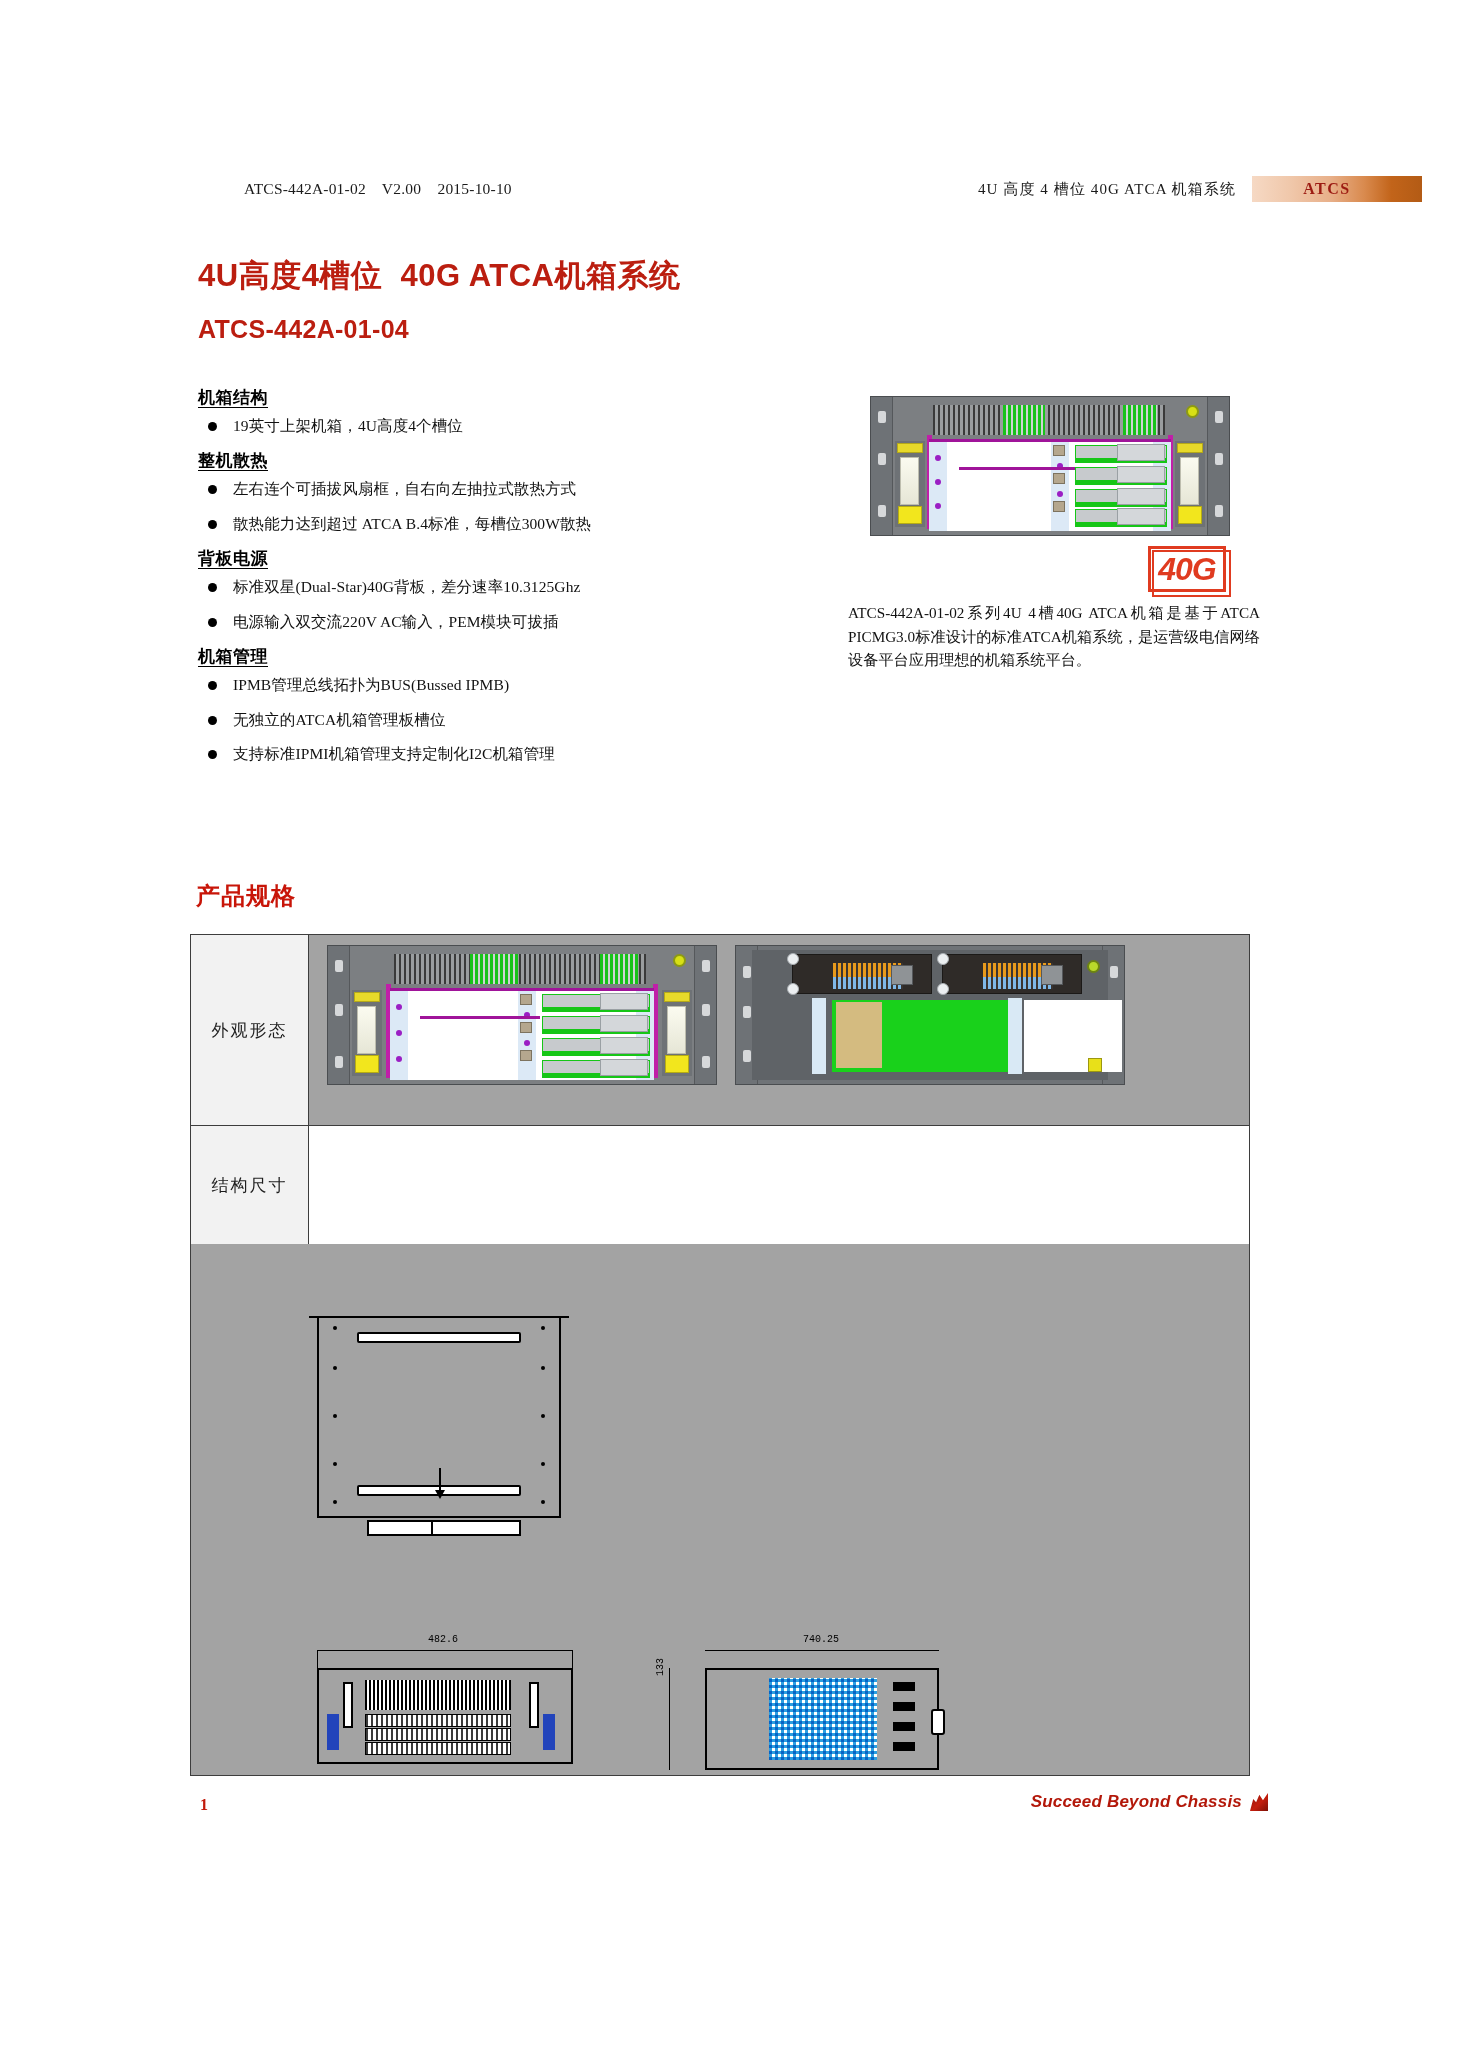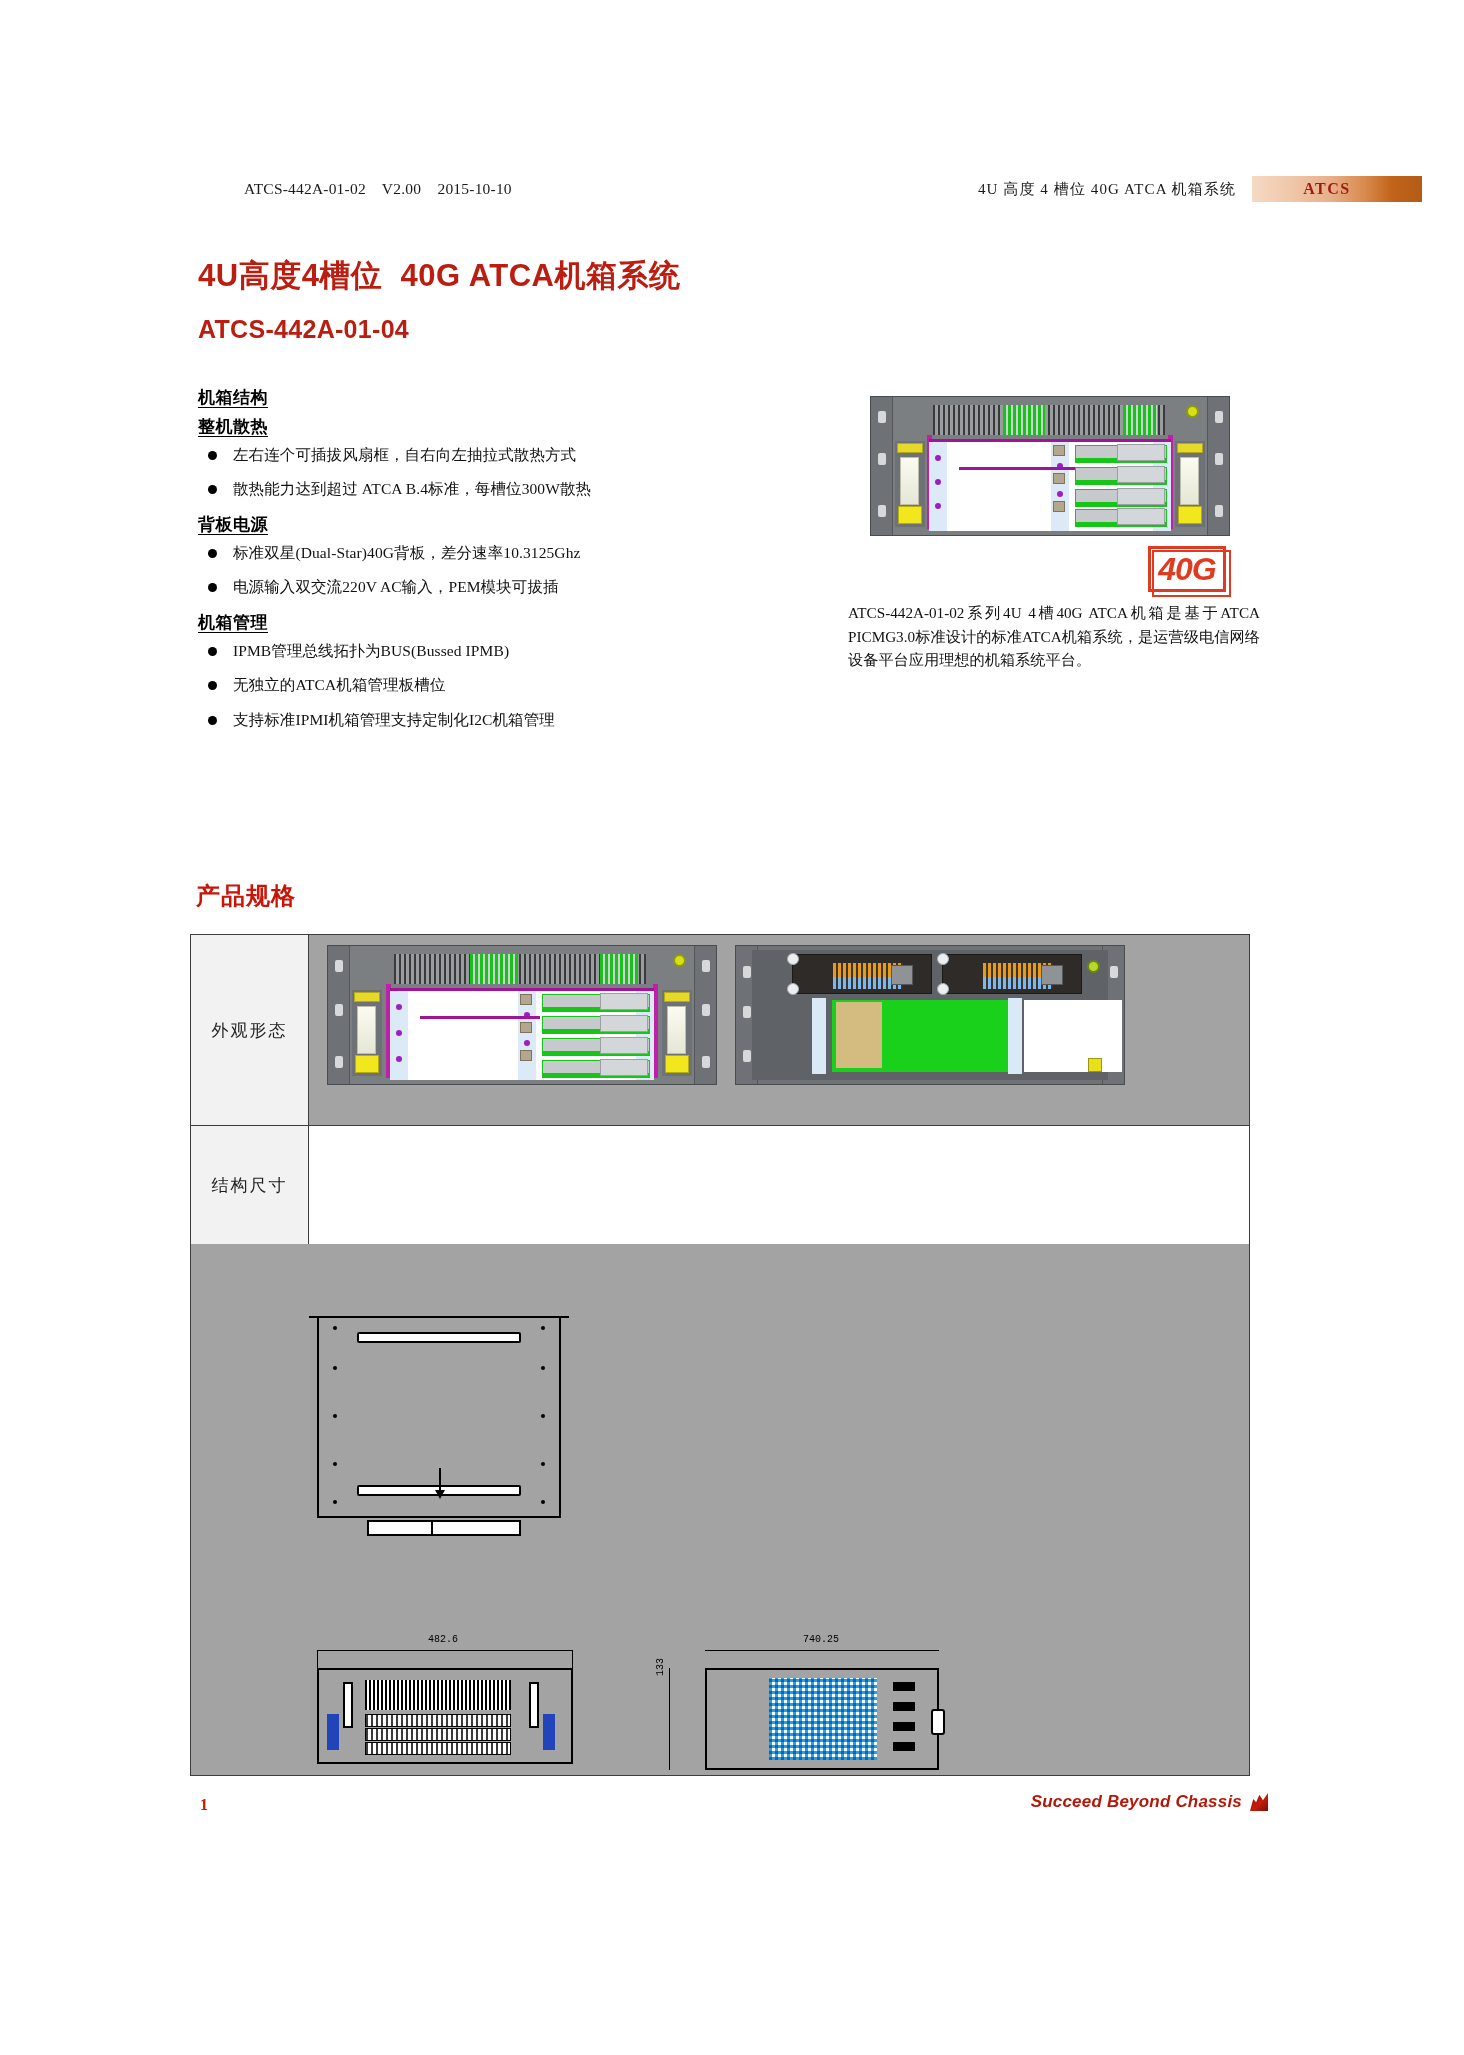--- a/index.html
+++ b/index.html
@@ -552,20 +552,24 @@
       </div>
     </div>
   </div>
 
   <div class="main-title">4U高度4槽位  40G ATCA机箱系统</div>
   <div class="sub-title">ATCS-442A-01-04</div>
 
   <div class="features">
 
     <div class="feat-heading">机箱结构</div>
+    <div class="feat-item">
+      <span class="feat-bullet"></span>
+      <span class="feat-text">19英寸上架机箱，4U高度4个槽位</span>
+    </div>
 
     <div class="feat-heading">整机散热</div>
     <div class="feat-item">
       <span class="feat-bullet"></span>
       <span class="feat-text">左右连个可插拔风扇框，自右向左抽拉式散热方式</span>
     </div>
     <div class="feat-item">
       <span class="feat-bullet"></span>
       <span class="feat-text">散热能力达到超过 ATCA B.4标准，每槽位300W散热</span>
     </div>

